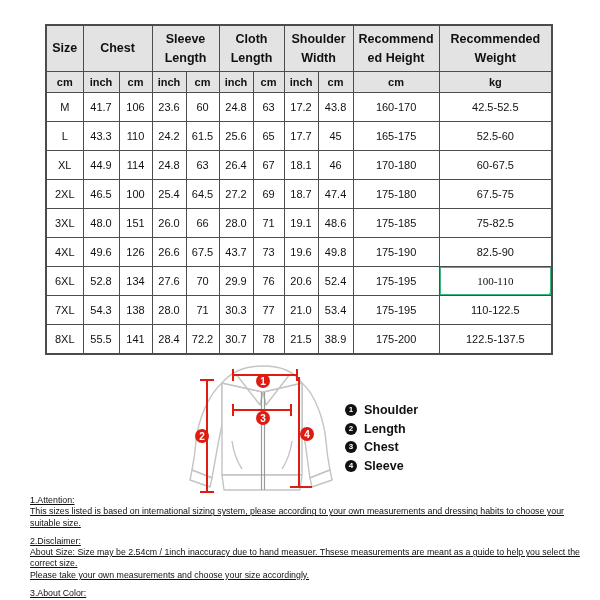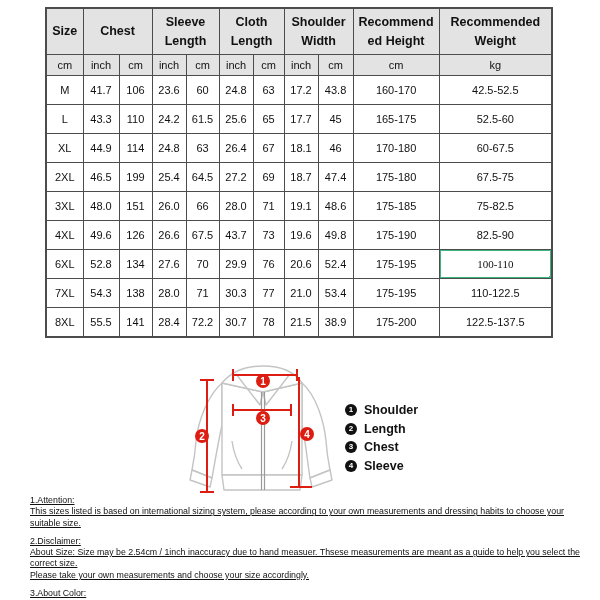--- a/index.html
+++ b/index.html
@@ -2,34 +2,34 @@
 <html style="--hl: #3bb77e;"><head>
 <meta charset="utf-8">
 <style>
   html,body{margin:0;padding:0;}
   body{
     width:600px;height:600px;background:#ffffff;position:relative;overflow:hidden;
     font-family:"Liberation Sans", sans-serif;color:#111;
   }
   
   .size-table{
-    position:absolute;left:45px;top:7px;width:506px;
+    position:absolute;left:45px;top:24px;width:506px;
     border-collapse:collapse;table-layout:fixed;
     border:2px solid #4c4c4c;
   }
   .size-table th,.size-table td{
     border:1px solid #4c4c4c;text-align:center;vertical-align:middle;
     padding:0;overflow:hidden;
   }
   .size-table tr.main-header th{
     height:45px;background:#e3e3e3;font-size:12.5px;font-weight:bold;
     white-space:pre-line;line-height:1.45;
   }
   .size-table tr.unit-header th{
-    height:20px;background:#e3e3e3;font-size:11px;font-weight:normal;
+    height:20px;background:#e3e3e3;font-size:11px;font-weight:bold;
   }
   .size-table tbody td{height:28px;background:#fff;font-size:11px;}
   td.hl{position:relative;font-family:Liberation Serif, serif;}
   td.hl::before{
     content:"";position:absolute;top:0;left:0;right:0;bottom:0;
     border:1px solid var(--hl,#3bb77e);pointer-events:none;
   }
   td.hl::after{
     content:"";position:absolute;right:-2px;bottom:-2px;width:4px;height:4px;
     background:var(--hl,#3bb77e);
@@ -132,21 +132,21 @@
         <td>26.4</td>
         <td>67</td>
         <td>18.1</td>
         <td>46</td>
         <td>170-180</td>
         <td>60-67.5</td>
       </tr>
       <tr>
         <td>2XL</td>
         <td>46.5</td>
-        <td>199</td>
+        <td>100</td>
         <td>25.4</td>
         <td>64.5</td>
         <td>27.2</td>
         <td>69</td>
         <td>18.7</td>
         <td>47.4</td>
         <td>175-180</td>
         <td>67.5-75</td>
       </tr>
       <tr>

